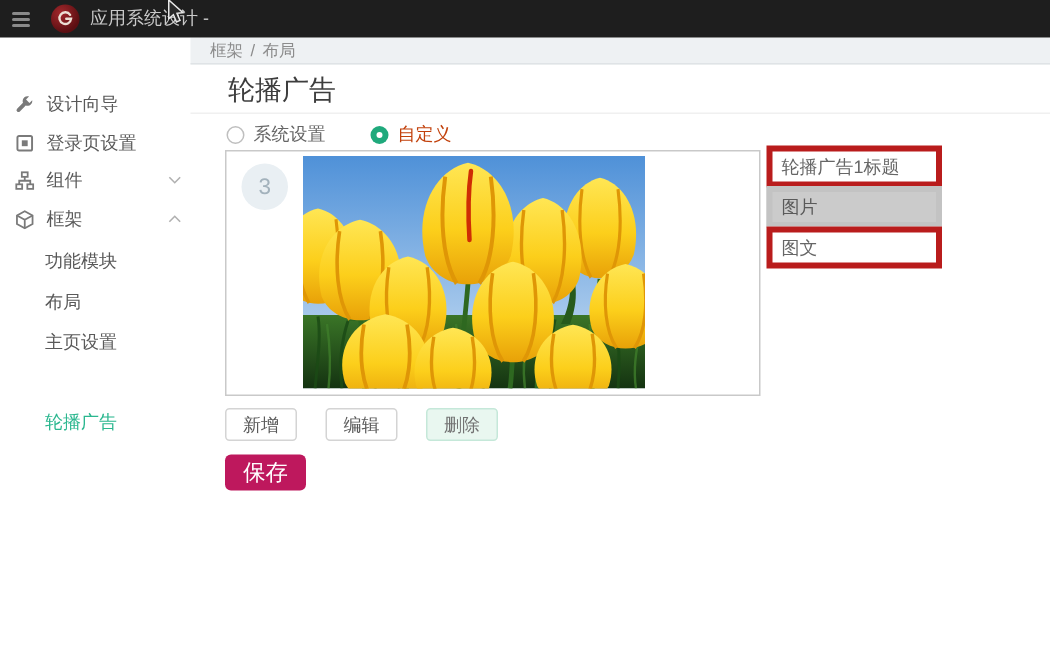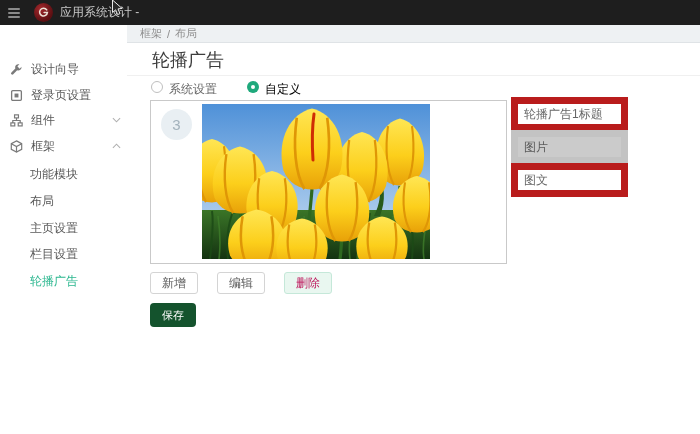--- a/index.html
+++ b/index.html
@@ -22,41 +22,41 @@
   .nav-item .chev{position:absolute;right:12px;display:flex;}
   .sub-item{position:absolute;left:0;width:100%;height:22px;line-height:22px;padding-left:30px;box-sizing:border-box;font-size:12px;color:#595959;cursor:pointer;white-space:nowrap;}
   .sub-item.active{color:#2bb78f;}
   
   .content{position:absolute;left:127px;top:25px;right:0;bottom:0;background:#fff;}
   .breadcrumb{height:17px;background:#eef1f3;border-bottom:1px solid #dfe3e6;display:flex;align-items:center;padding-left:13px;gap:5px;font-size:11px;color:#8c8c8c;}
   .breadcrumb .crumb{cursor:pointer;}
   .page-title{position:absolute;left:25px;top:23px;font-size:18px;color:#3d3d3d;}
   .title-divider{position:absolute;left:0;right:0;top:50px;height:0;border-bottom:1px solid #f0f0f0;}
   .radio-row{position:absolute;left:24px;top:56px;display:flex;align-items:center;gap:30px;font-size:12px;}
-  .radio{display:flex;align-items:flex-start;gap:6px;cursor:pointer;}
+  .radio{display:flex;align-items:center;gap:6px;cursor:pointer;}
   .radio .dot{width:12px;height:12px;border-radius:50%;box-sizing:border-box;position:relative;flex:0 0 auto;}
   .radio.unchecked .dot{border:1px solid #bfbfbf;background:#fff;}
   .radio.unchecked .lbl{color:#666;}
   .radio.checked .dot{background:#1fa97c;}
   .radio.checked .dot::after{content:"";position:absolute;left:4px;top:4px;width:4px;height:4px;border-radius:50%;background:#fff;}
-  .radio.checked .lbl{color:#000000;}
+  .radio.checked .lbl{color:#c2410c;}
   
   .preview-box{position:absolute;left:23px;top:75px;width:355px;height:162px;border:1px solid #c9c9c9;background:#fff;}
   .slide-num{position:absolute;left:10px;top:8px;width:31px;height:31px;border-radius:50%;background:#e9eff3;color:#a3b2bc;font-size:15px;display:flex;align-items:center;justify-content:center;}
   .photo{position:absolute;left:51px;top:3px;width:228px;height:155px;display:block;}
   
   .slide-list{position:absolute;left:384px;top:72px;width:117px;}
-  .slide-row{height:20px;line-height:20px;border:7px solid #b91c1c;margin-top:-1px;padding-left:6px;font-size:12px;color:#666;background:#fff;cursor:pointer;white-space:nowrap;overflow:hidden;}
+  .slide-row{height:20px;line-height:20px;border:4px solid #b91c1c;margin-top:-1px;padding-left:6px;font-size:12px;color:#666;background:#fff;cursor:pointer;white-space:nowrap;overflow:hidden;}
   .slide-row:first-child{margin-top:0;}
   .slide-row.selected{background:#cbcbcb;border-color:#c3c3c3;color:#5a5a5a;}
   
   .btn-row{position:absolute;left:23px;top:247px;display:flex;gap:19px;}
   .btn{height:22px;padding:0 11px;background:#fff;border:1px solid #d4d4d4;border-radius:3px;font-size:12px;color:#595959;cursor:pointer;font-family:inherit;}
-  .btn.delete{background:#e9f7f0;border-color:#c5e8d9;color:#be185d;}
-  .save-btn{position:absolute;left:23px;top:278px;height:24px;padding:0 12px;background:#14532d;border:none;border-radius:4px;color:#fff;font-size:11px;cursor:pointer;font-family:Liberation Mono, monospace;}
+  .btn.delete{background:#e9f7f0;border-color:#c5e8d9;color:#737373;}
+  .save-btn{position:absolute;left:23px;top:278px;height:24px;padding:0 12px;background:#be185d;border:none;border-radius:4px;color:#fff;font-size:15px;cursor:pointer;font-family:Liberation Mono, monospace;}
 </style>
 </head>
 <body>
 
 <div class="topbar">
   <span class="hamburger">
       <i></i>
       <i></i>
       <i></i>
     </span>
@@ -122,21 +122,20 @@
     <span class="chev">
       <svg width="9" height="6" viewBox="0 0 10 6">
           <path d="M1 5 L5 1 L9 5" fill="none" stroke="#b0b0b0" stroke-width="1.2"></path>
         </svg>
     </span>
   </div>
 
   <div class="sub-item" style="top:138px">功能模块</div>
   <div class="sub-item" style="top:165px">布局</div>
   <div class="sub-item" style="top:192px">主页设置</div>
-  <div class="sub-item" style="top:218px">栏目设置</div>
   <div class="sub-item active" style="top:245px">轮播广告</div>
 </div>
 
 <div class="content">
 
   <div class="breadcrumb">
     <span class="crumb">框架</span>
     <span>/</span>
     <span class="crumb">布局</span>
   </div>

